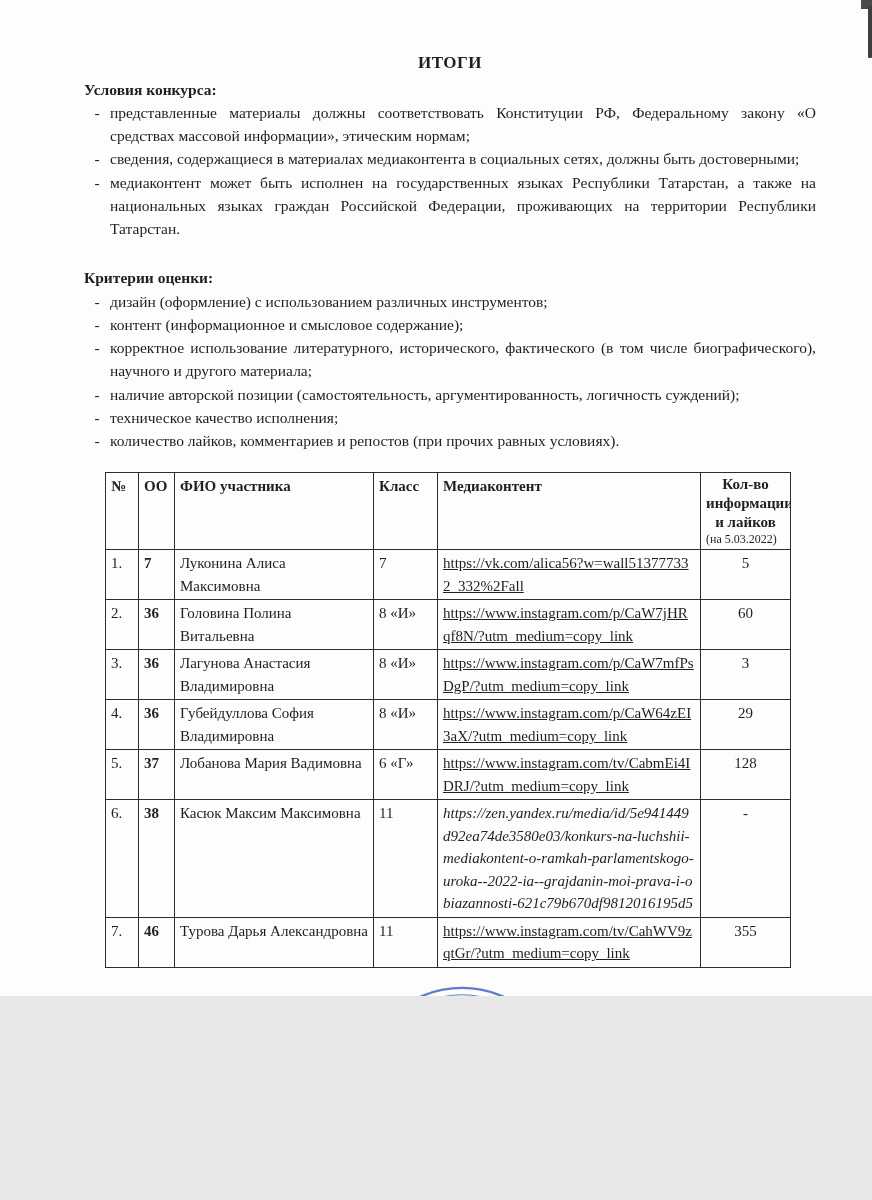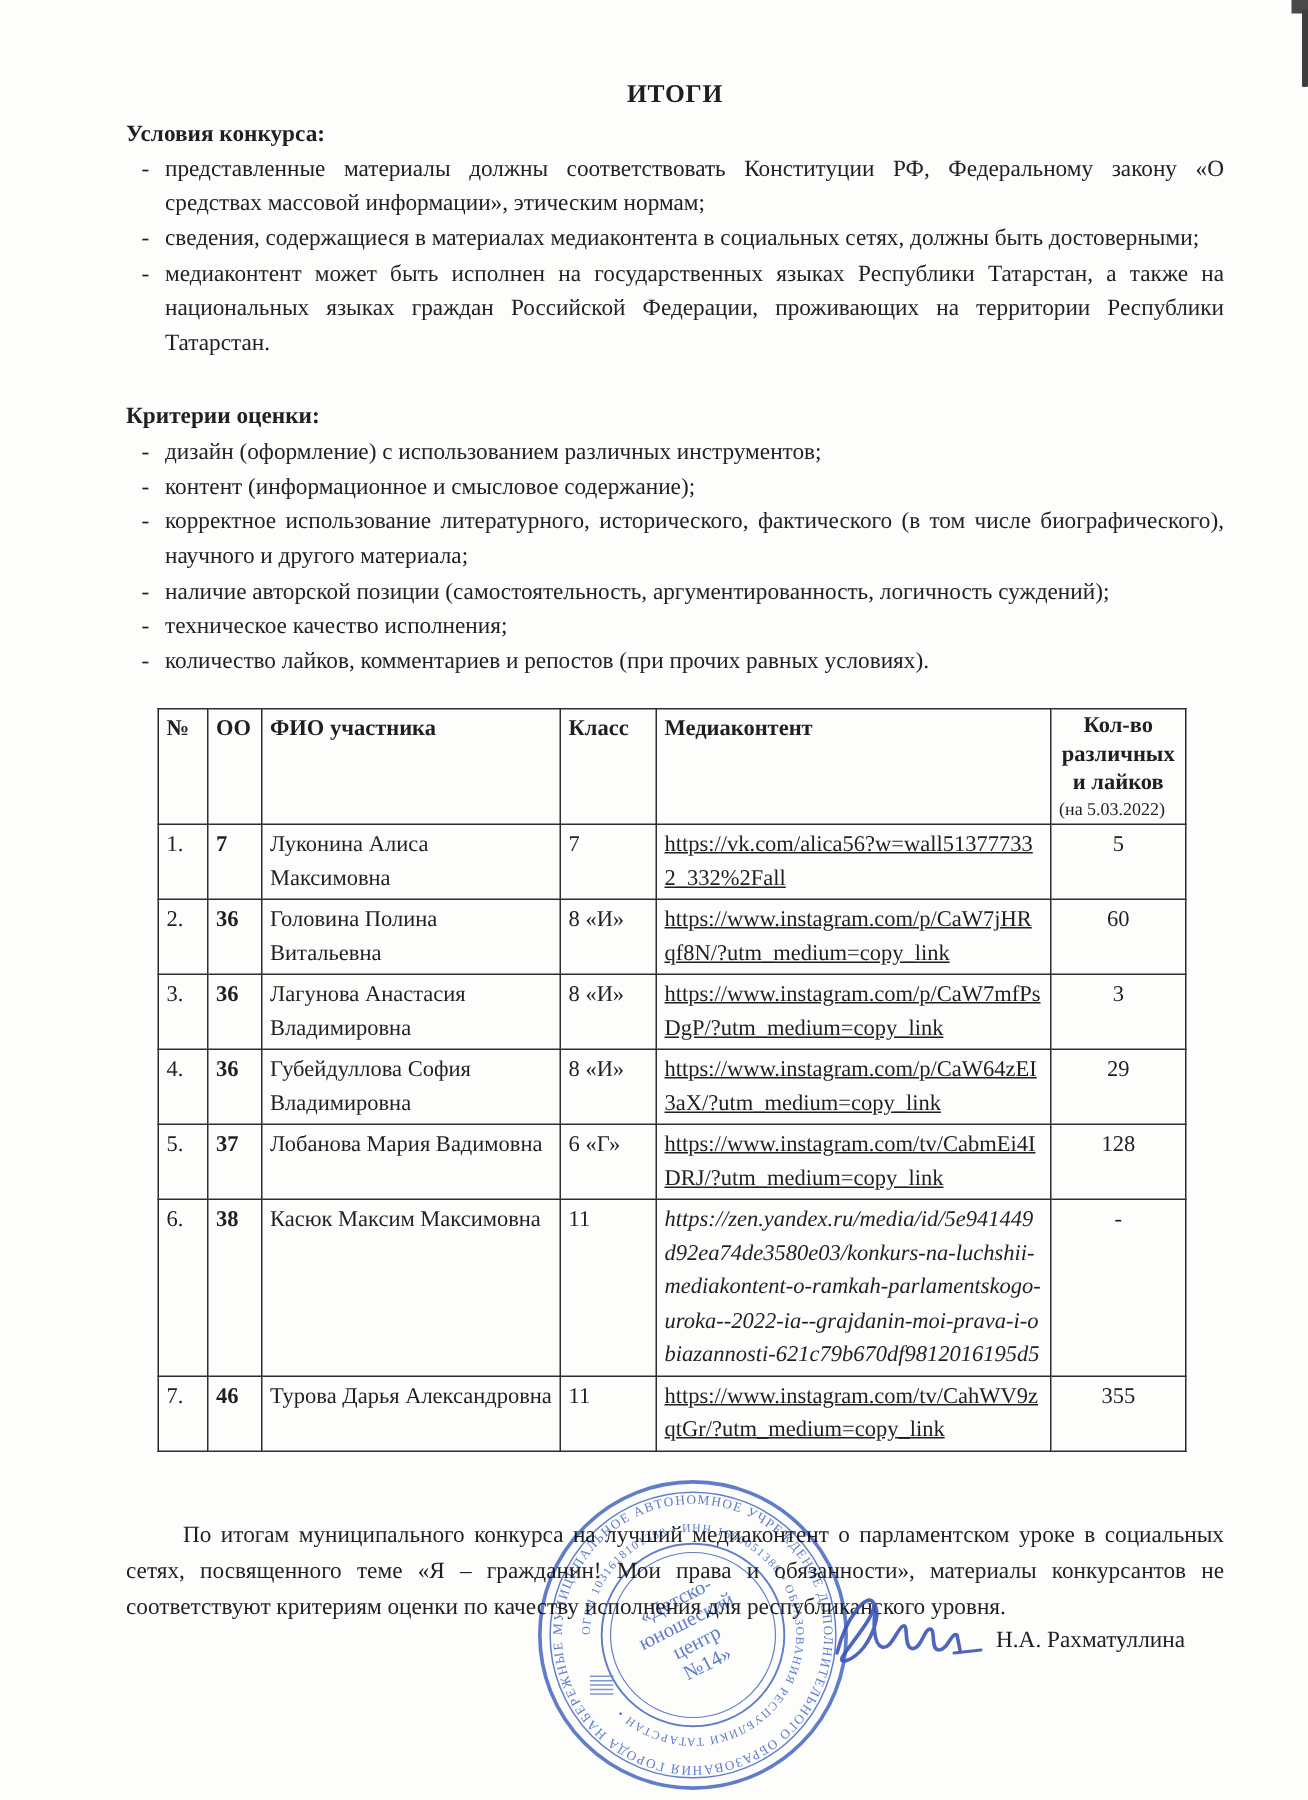--- a/index.html
+++ b/index.html
@@ -1,19 +1,19 @@
 <!DOCTYPE html>
 <html lang="ru"><head>
 <meta charset="utf-8">
 <style>
   html,body{margin:0;padding:0;}
   body{background:#e8e8e8;}
   .page{
     position:relative;
-    width:872px;height:1200px;
+    width:872px;height:996px;
     margin:0 auto;
     background:#fdfdfc;
     color:#1f1f1f;
     font-family:"Liberation Serif","DejaVu Serif",serif;
     font-size:15.5px;
     line-height:1.5;
     overflow:hidden;
   }
   .content{padding:50px 56px 0 84px;}
 
@@ -142,21 +142,21 @@
       </colgroup>
       <thead>
         <tr>
           <th class="c">№</th>
           <th>ОО</th>
           <th>ФИО участника</th>
           <th>Класс</th>
           <th class="c">Медиаконтент</th>
           <th class="views-h">
             <span class="vh">Кол-во</span>
-            <span class="vh">различных</span>
+            <span class="vh">информации</span>
             <span class="vh">и лайков</span>
             <span class="note">(на 5.03.2022)</span>
           </th>
         </tr>
       </thead>
       <tbody>
         <tr>
           <td>1.</td>
           <td class="oo">7</td>
           <td>Луконина Алиса Максимовна</td>

